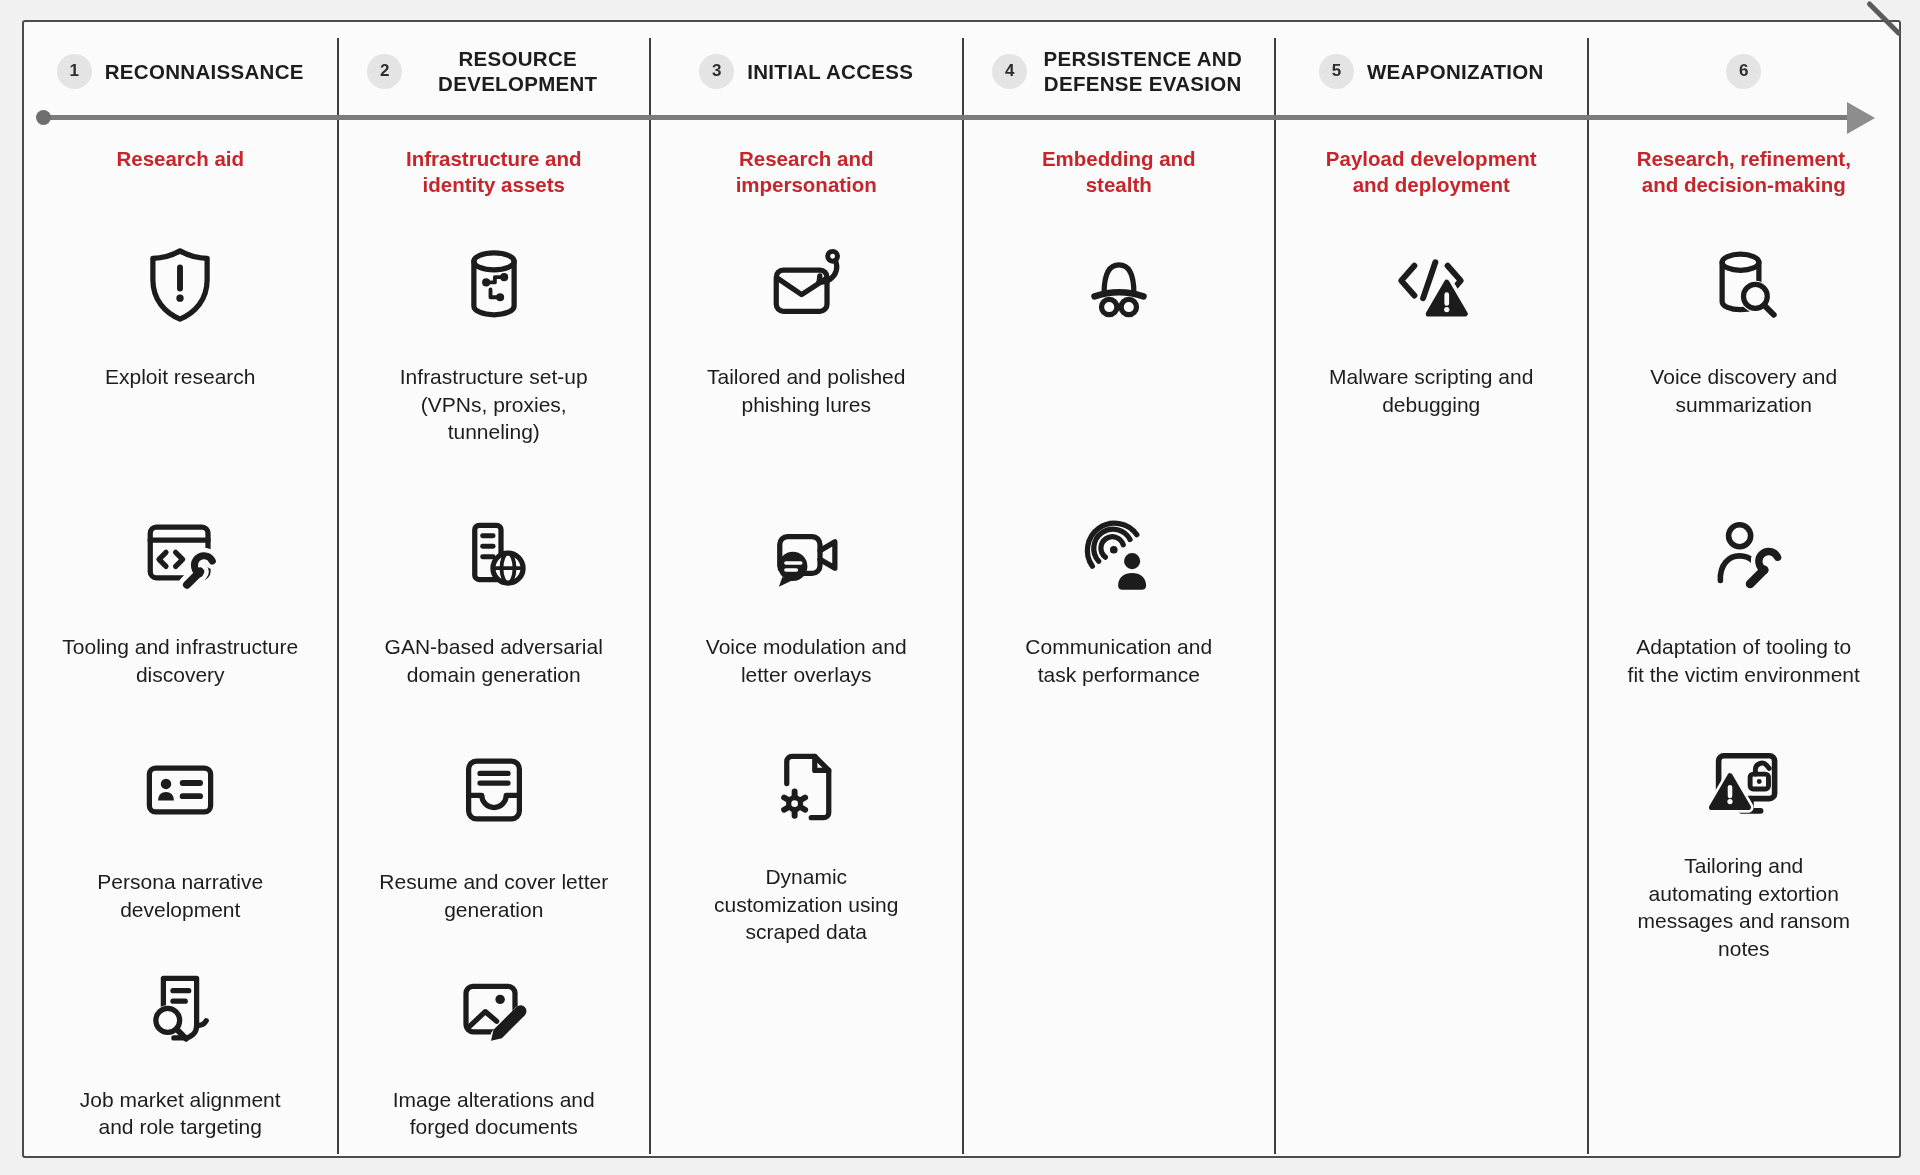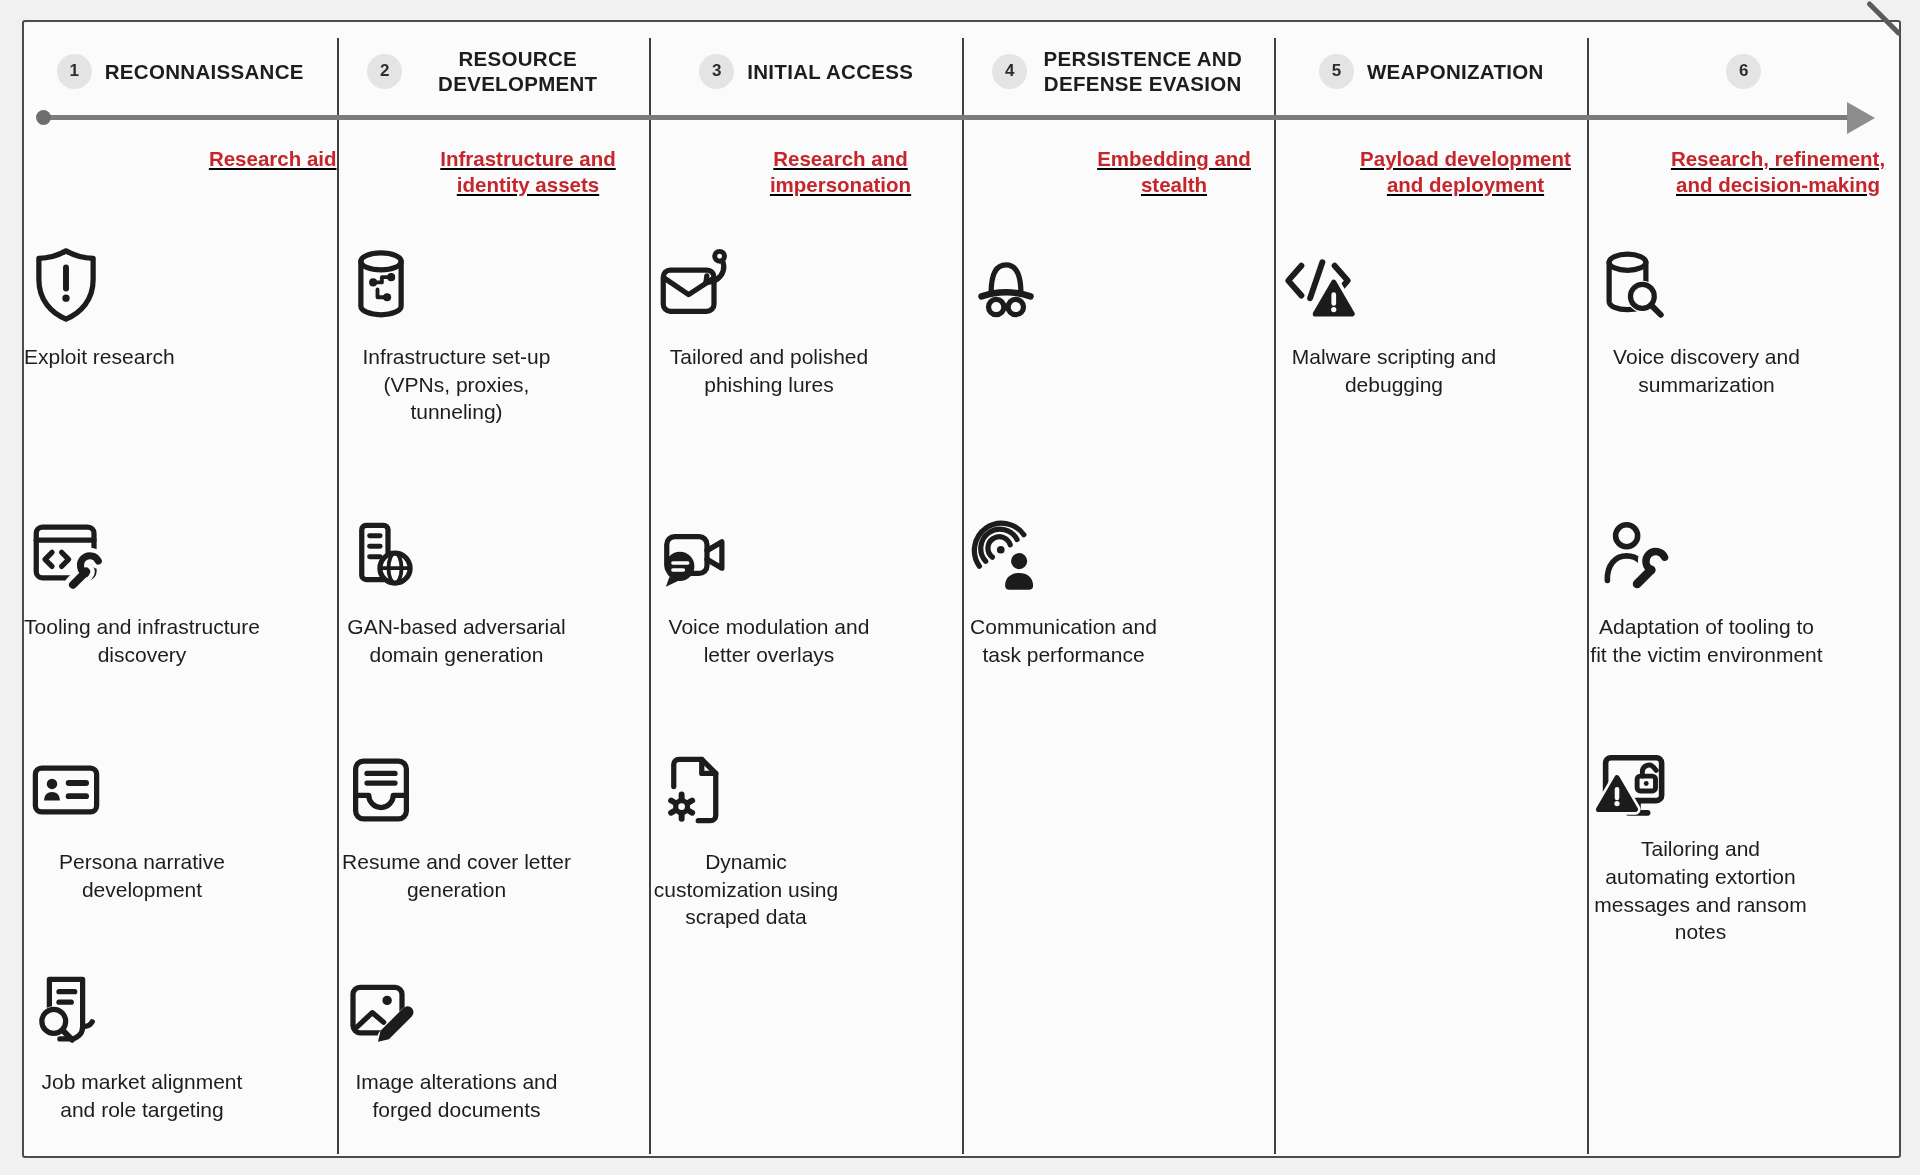--- a/index.html
+++ b/index.html
@@ -9,23 +9,23 @@
          border:2px solid #4c4c4c;border-radius:3px;}
   .cols{position:absolute;left:0;right:0;top:16px;bottom:2px;display:grid;
         grid-template-columns:repeat(6,1fr);}
   .col{min-width:0;}
   .col + .col{border-left:2px solid #3f3f3f;}
   .head{height:66px;display:flex;align-items:center;justify-content:center;gap:13px;padding:0 6px;}
   .badge{flex:0 0 auto;width:35px;height:35px;border-radius:50%;background:#e4e4e4;color:#2e2e2e;
          display:flex;align-items:center;justify-content:center;font-size:17px;font-weight:700;}
   .title{font-size:20.5px;font-weight:700;color:#1d1d1d;letter-spacing:.3px;text-align:center;
          max-width:205px;line-height:1.22;}
-  .subzone{height:117px;box-sizing:border-box;padding-top:42px;display:flex;justify-content:flex-end;text-decoration:underline;}
+  .subzone{height:117px;box-sizing:border-box;padding-top:42px;display:flex;justify-content:center;}
   .subtitle{font-size:20.5px;font-weight:700;color:#c5262c;text-align:center;max-width:242px;line-height:1.25;}
-  .slot{display:flex;flex-direction:column;align-items:flex-start;}
+  .slot{display:flex;flex-direction:column;align-items:center;gap:20px;}
   .h1{height:270px}.h2{height:235px}.h3{height:220px}.h4{height:195px}
   .ic{height:100px;margin-top:14px;display:flex;align-items:center;justify-content:center;}
   .ic svg{width:84px;height:84px;display:block;}
   .lbl{font-size:21px;line-height:1.32;color:#1d1d1d;text-align:center;max-width:236px;margin-top:8px;}
   .timeline{position:absolute;left:16px;right:30px;top:93px;height:5px;background:#7b7b7b;z-index:5;}
   .tl-dot{position:absolute;left:-4px;top:-5px;width:15px;height:15px;border-radius:50%;background:#6e6e6e;}
   .tl-arrow{position:absolute;right:-6px;top:-13.5px;width:0;height:0;
             border-left:28px solid #8d8d8d;border-top:16px solid transparent;border-bottom:16px solid transparent;}
   .corner-artifact{position:absolute;right:-8px;top:-6px;width:46px;height:5px;background:#5a5a5a;
             transform:rotate(45deg);border-radius:3px;}

